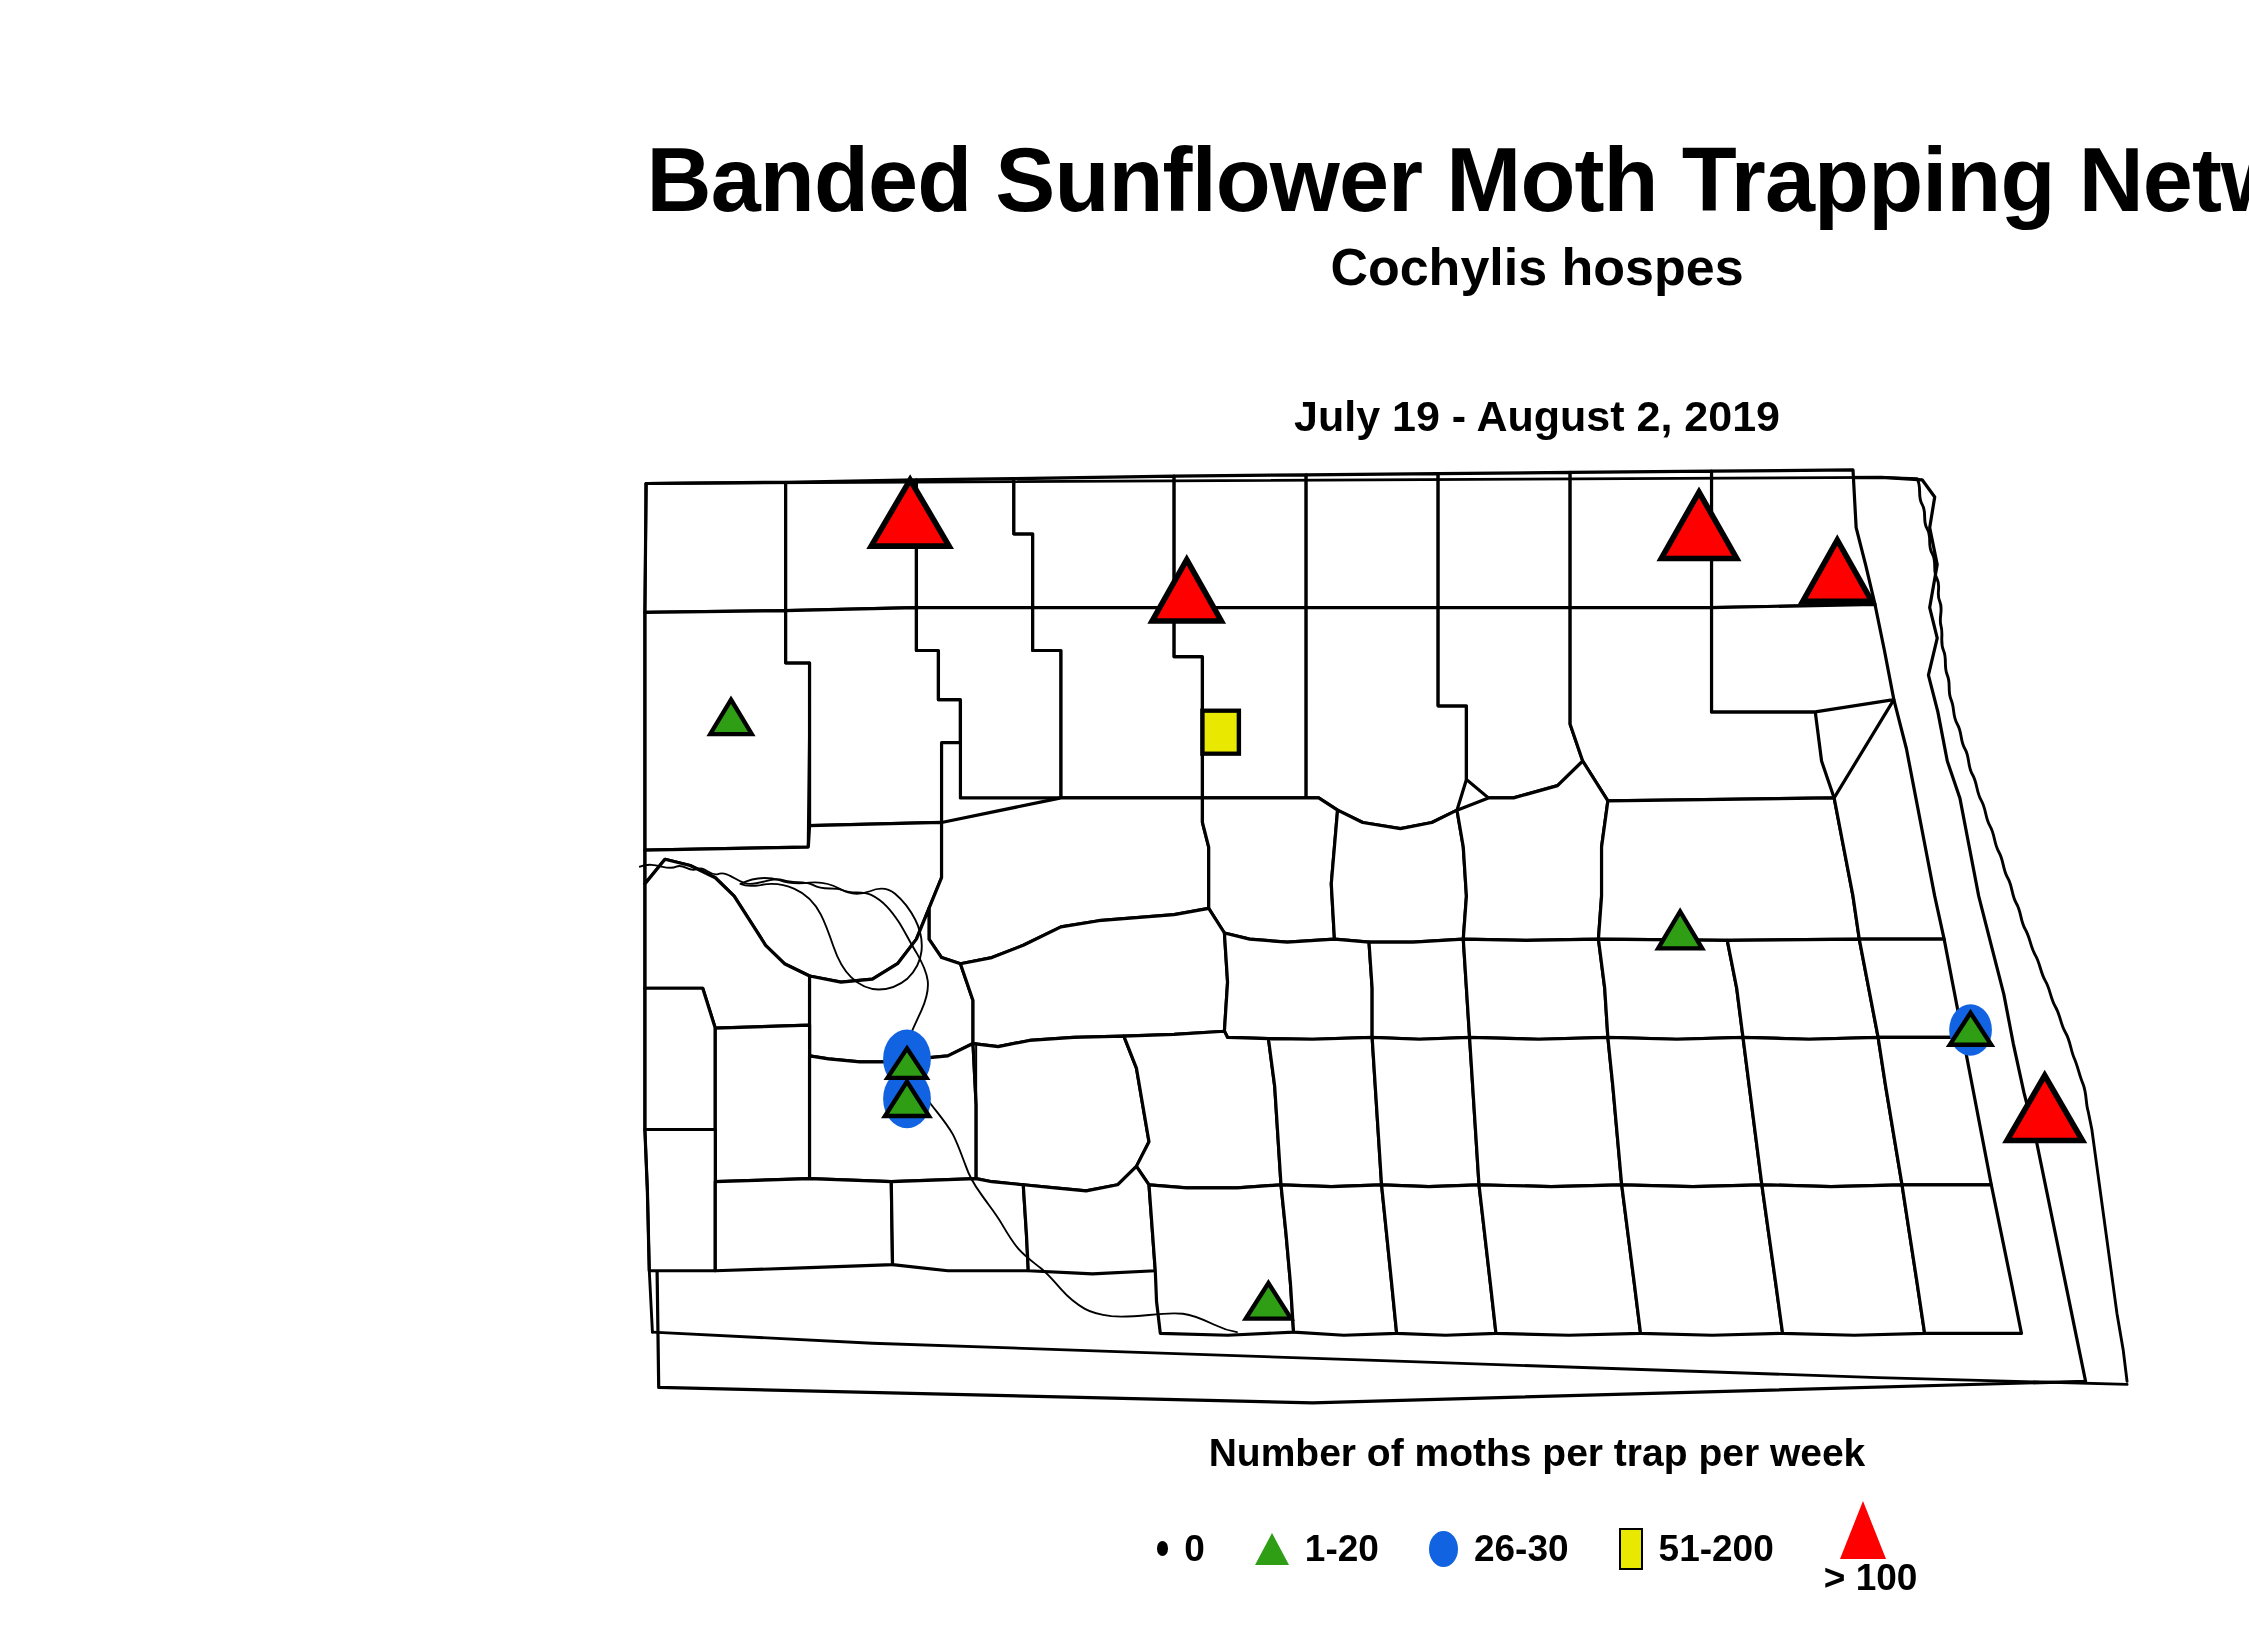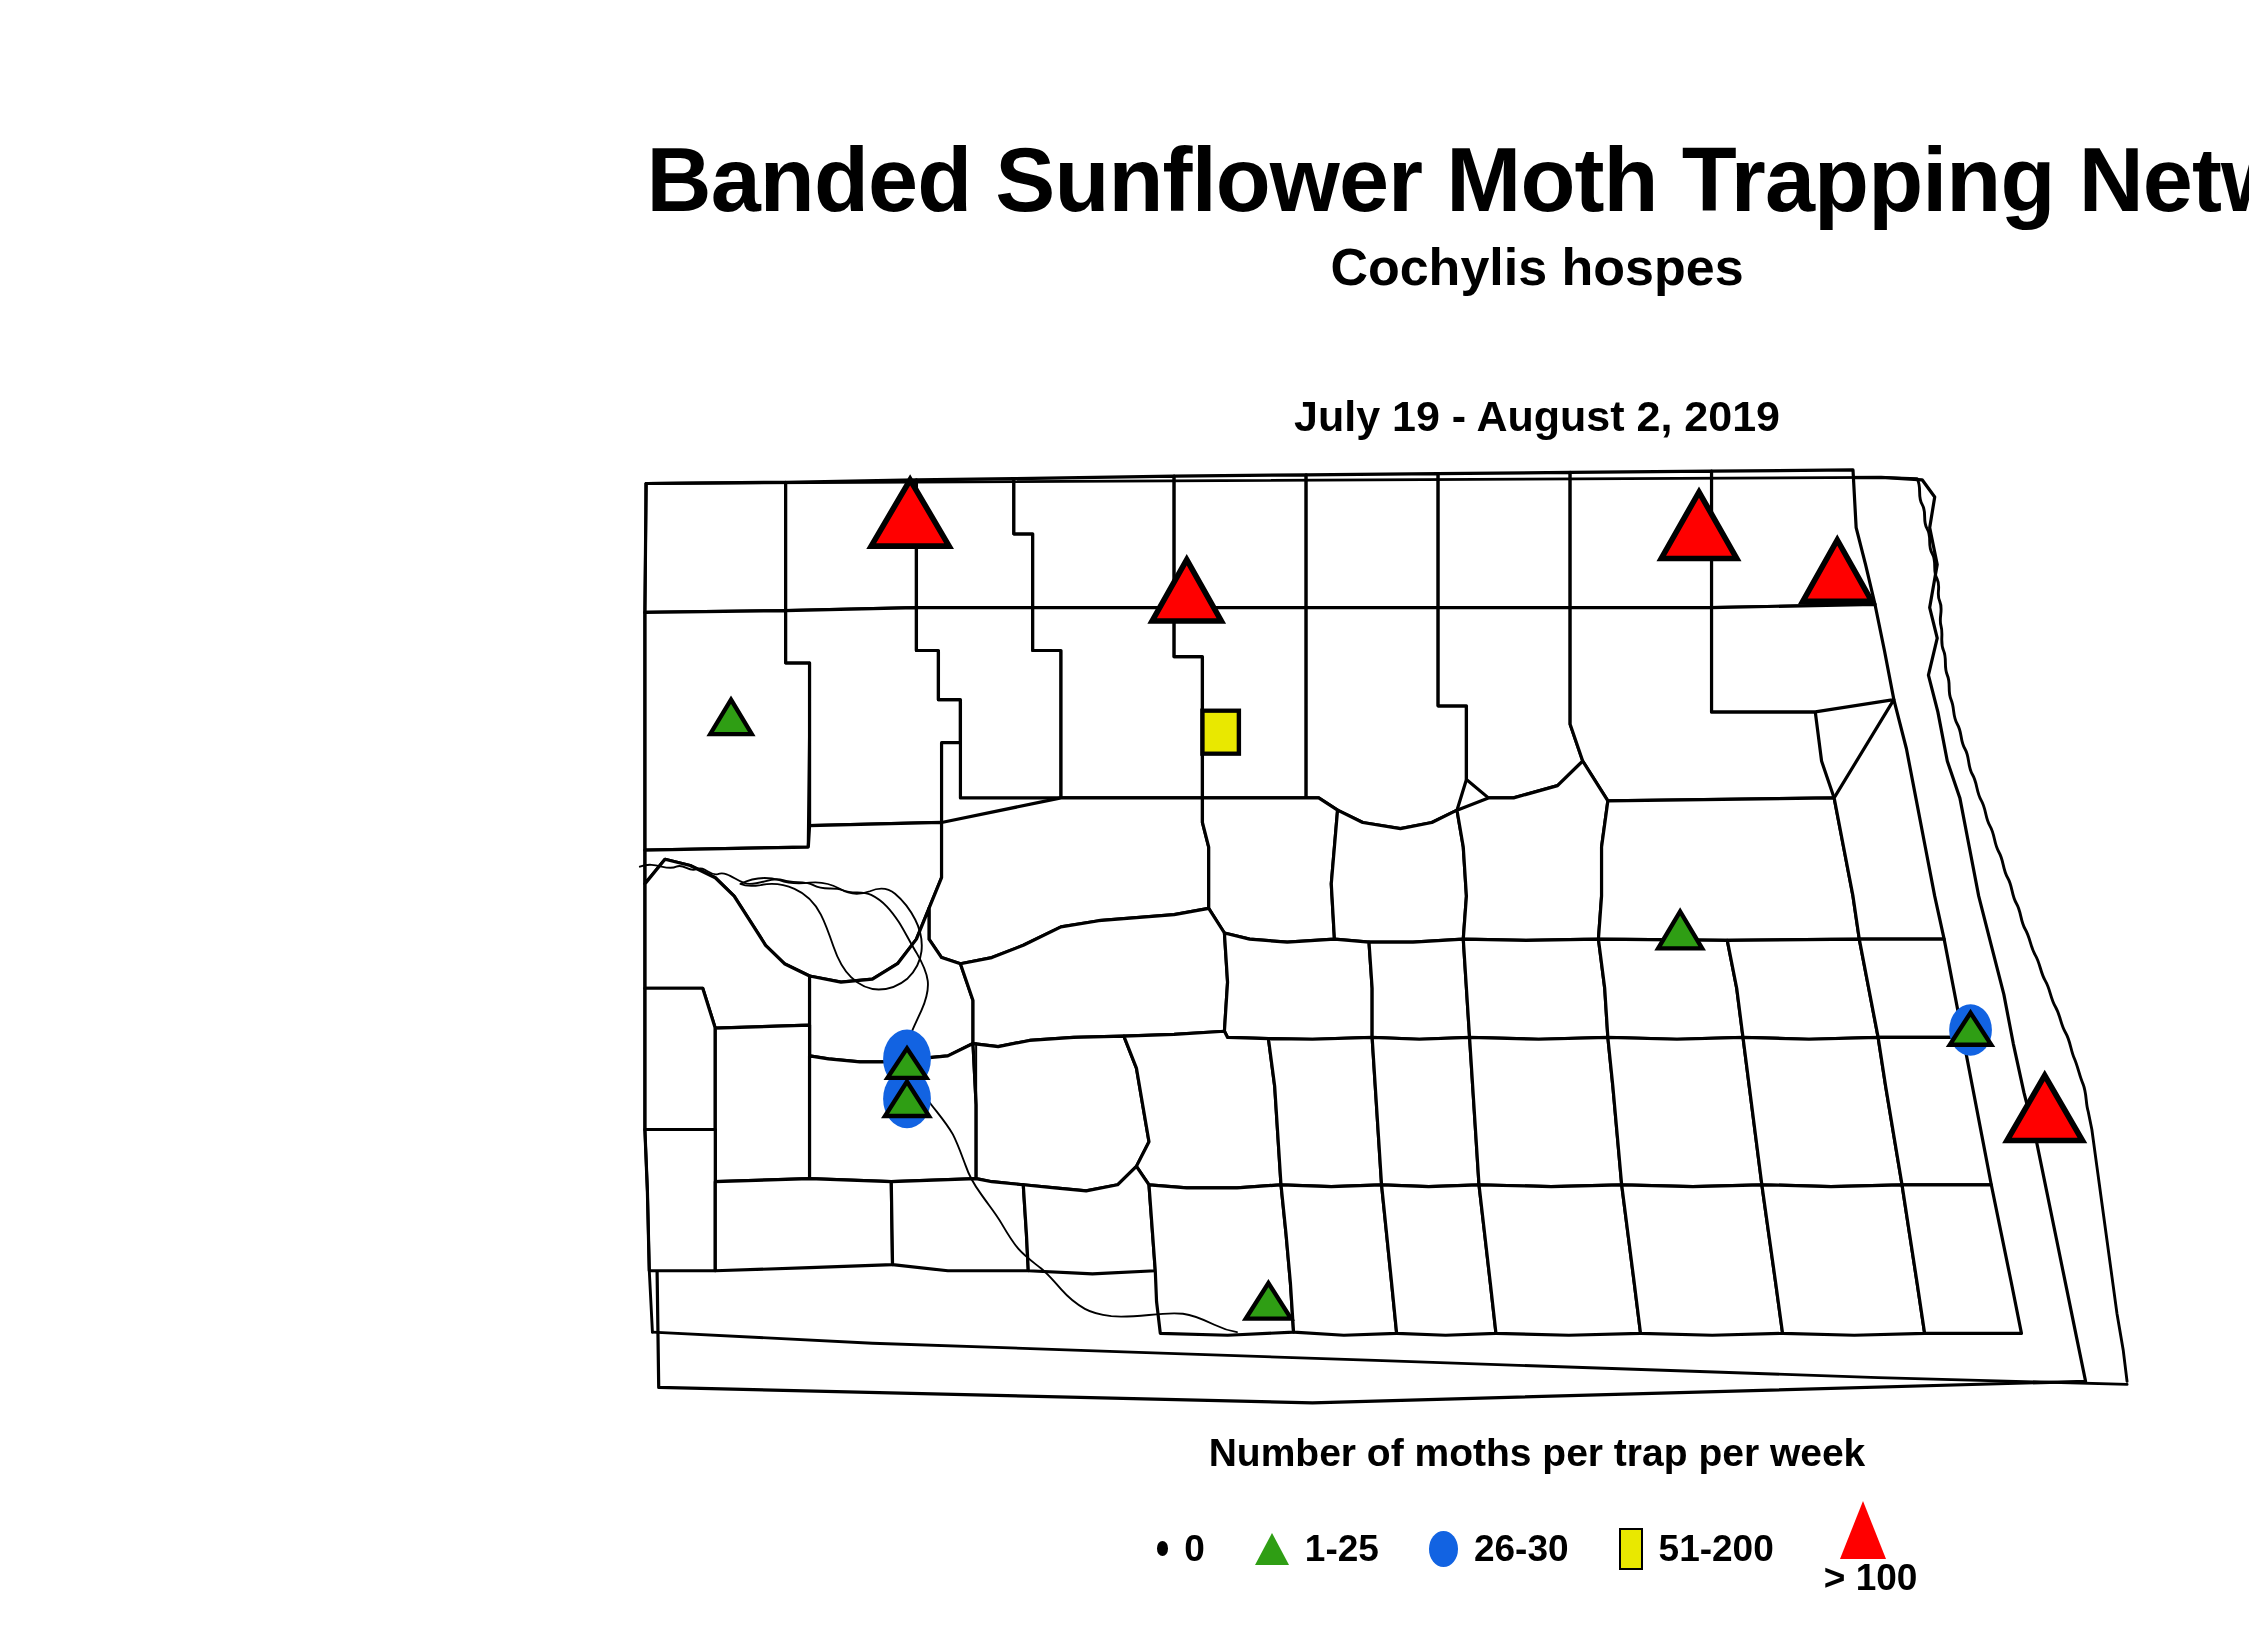--- a/index.html
+++ b/index.html
@@ -341,21 +341,21 @@
       <span class="legend-swatch">
           <span class="sw-dot"></span>
         </span>
       <span class="legend-label">0</span>
     </div>
 
     <div class="legend-item">
       <span class="legend-swatch">
           <span class="sw-tri-green"></span>
         </span>
-      <span class="legend-label">1-25</span>
+      <span class="legend-label">1-20</span>
     </div>
 
     <div class="legend-item">
       <span class="legend-swatch">
           <span class="sw-circle-blue"></span>
         </span>
       <span class="legend-label">26-30</span>
     </div>
 
     <div class="legend-item">

